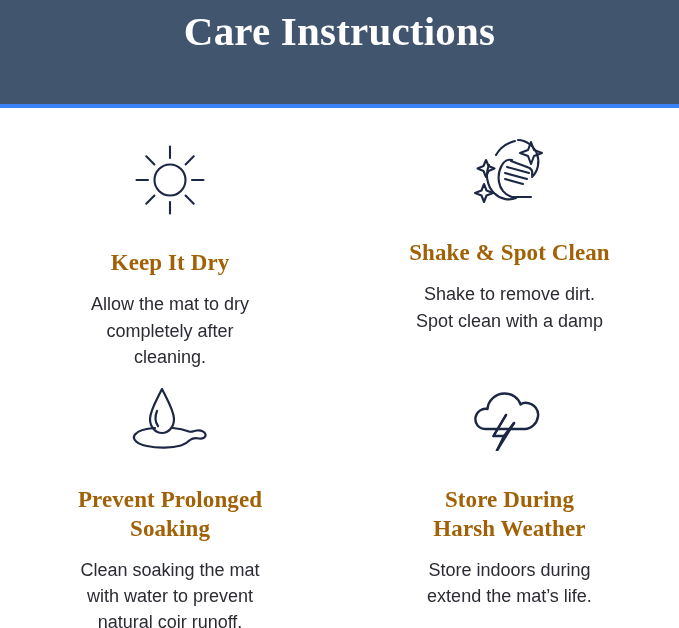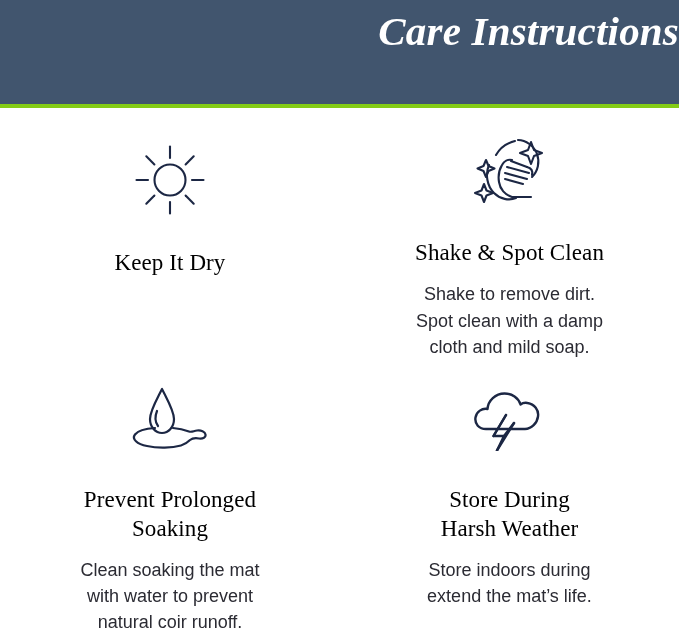--- a/index.html
+++ b/index.html
@@ -22,24 +22,23 @@
     background: #ffffff;
   }
 
   
   .header {
     position: relative;
     width: 679px;
     height: 108px;
     background: #41556e;
     box-sizing: border-box;
-    border-bottom: 4px solid #84cc16;
-    text-align: right;
+    border-bottom: 4px solid #3b82f6;
+    text-align: center;
     overflow: hidden;
-    font-style: italic;
   }
   .header-title {
     margin: 0;
     padding-top: 7px;
     font-family: "Liberation Serif", serif;
     font-weight: bold;
     font-size: 41px;
     line-height: 1.18;
     letter-spacing: 0.2px;
     color: #ffffff;
@@ -76,24 +75,24 @@
     justify-content: center;
     margin-top: 26px;
   }
   .tip-icon svg {
     display: block;
   }
 
   .tip-title {
     margin: 0;
     font-family: "Liberation Serif", serif;
-    font-weight: normal;
+    font-weight: bold;
     font-size: 23px;
     line-height: 1.28;
-    color: #000000;
+    color: #a16207;
     letter-spacing: 0.1px;
   }
   .tip-body {
     margin: 0;
     font-family: "Liberation Sans", sans-serif;
     font-weight: normal;
     font-size: 18px;
     line-height: 1.45;
     color: #2b2b33;
   }
@@ -136,20 +135,25 @@
           <line x1="37" y1="57" x2="37" y2="68.5"></line>
           <line x1="3.5" y1="35" x2="15" y2="35"></line>
           <line x1="59" y1="35" x2="70.5" y2="35"></line>
           <line x1="13.3" y1="11.3" x2="21.4" y2="19.4"></line>
           <line x1="52.6" y1="50.6" x2="60.7" y2="58.7"></line>
           <line x1="60.7" y1="11.3" x2="52.6" y2="19.4"></line>
           <line x1="21.4" y1="50.6" x2="13.3" y2="58.7"></line>
         </svg>
       </div>
       <h2 class="tip-title">Keep It Dry</h2>
+      <p class="tip-body">
+        <span class="line-break">Allow the mat to dry</span>
+        <span class="line-break">completely after</span>
+        <span class="line-break">cleaning.</span>
+      </p>
     </div>
 
     <div class="tip-card card-shake">
       <div class="tip-icon">
         <svg width="78" height="76" viewBox="0 0 78 76" fill="none" stroke="#1c2744" stroke-width="2.1" stroke-linecap="round" stroke-linejoin="round">
 
           <path d="M47 6 C 55 6, 63 12, 66 20 C 69 28, 67 37, 61 43"></path>
           <path d="M44 7 C 36 9, 29 14, 25 21"></path>
           <path d="M18 31 C 14 40, 16 52, 23 59 C 29 65, 38 67, 45 64"></path>
 
@@ -164,21 +168,20 @@
 
           <path d="M60 8 L 63 16 L 71 19 L 63 22 L 60 30 L 57 22 L 49 19 L 57 16 Z"></path>
           <path d="M15 26 L 17.5 32 L 23.5 34.5 L 17.5 37 L 15 43 L 12.5 37 L 6.5 34.5 L 12.5 32 Z"></path>
           <path d="M13 50 L 15.5 56.5 L 22 59 L 15.5 61.5 L 13 68 L 10.5 61.5 L 4 59 L 10.5 56.5 Z"></path>
         </svg>
       </div>
       <h2 class="tip-title">Shake &amp; Spot Clean</h2>
       <p class="tip-body">
         <span class="line-break">Shake to remove dirt.</span>
         <span class="line-break">Spot clean with a damp</span>
-        <span class="line-break">cloth and mild soap.</span>
       </p>
     </div>
 
     <div class="tip-card card-soak">
       <div class="tip-icon">
         <svg width="84" height="66" viewBox="0 0 84 66" fill="none" stroke="#1c2744" stroke-width="2.2" stroke-linecap="round" stroke-linejoin="round">
 
           <path d="M34 4 C 28 16, 22 26, 22 34 C 22 42, 27.5 48, 34 48
                    C 40.5 48, 46 42, 46 34 C 46 26, 40 16, 34 4 Z"></path>
 

